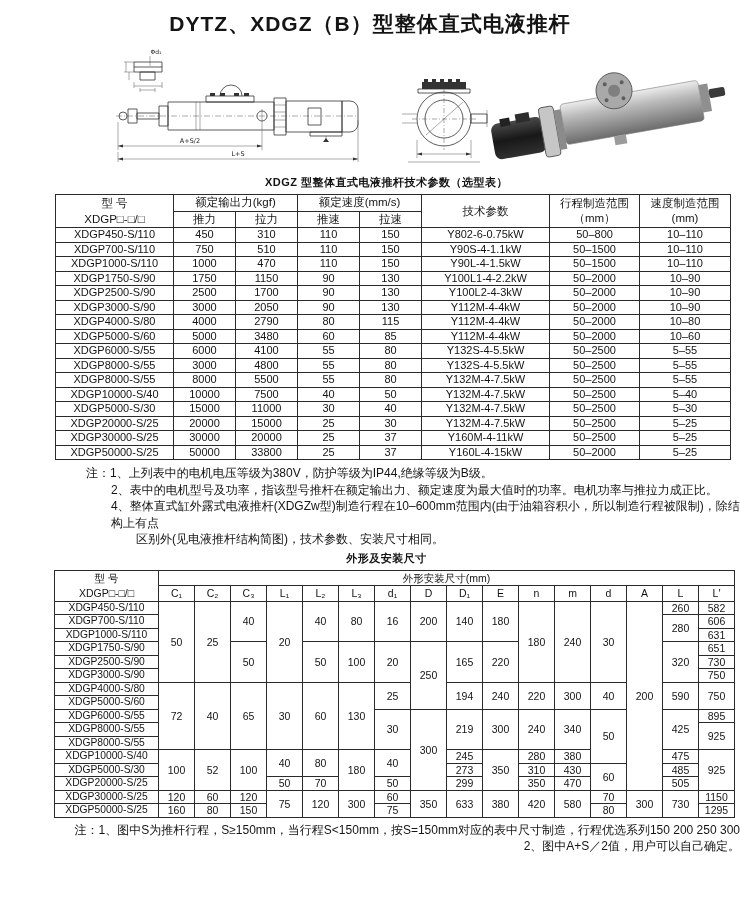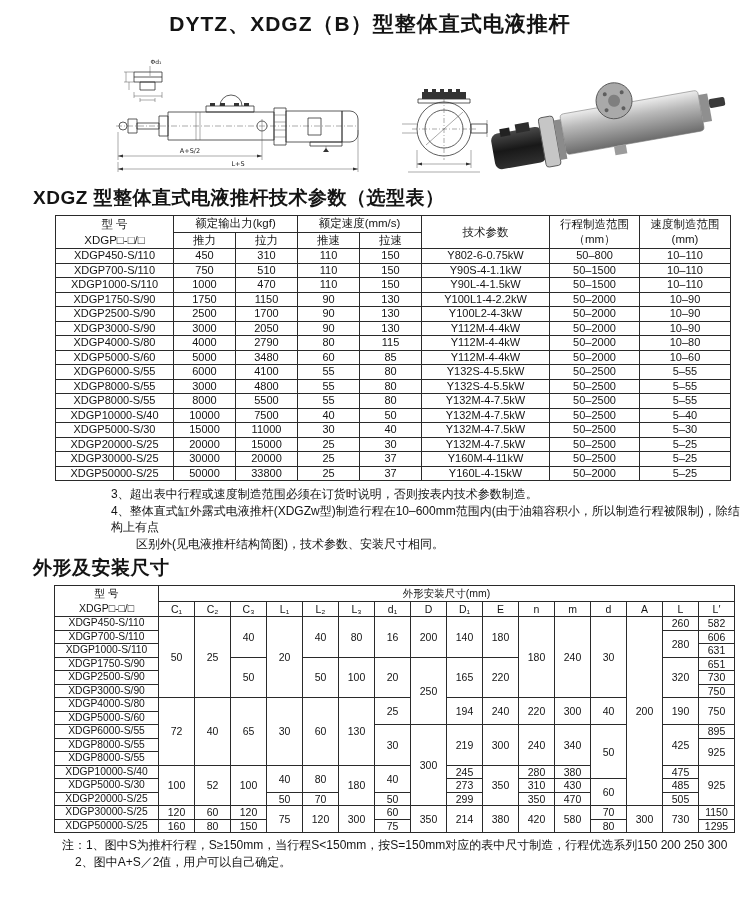--- a/index.html
+++ b/index.html
@@ -1,44 +1,44 @@
 <!DOCTYPE html>
 <html><head>
 <meta charset="utf-8">
 <style>
   * { box-sizing: border-box; }
   html,body { margin:0; padding:0; background:#fff; }
   body { width:740px; font-family:"Liberation Sans","DejaVu Sans",sans-serif; color:#141414; }
   .page { position:relative; width:740px; height:906px; overflow:hidden; background:#fff; }
 
-  .title { text-align:center; font-size:21px; font-weight:bold; margin:10px 0 16px 0; letter-spacing:1px; }
+  .title { text-align:center; font-size:21px; font-weight:bold; margin:10px 0 6px 0; letter-spacing:1px; }
 
   .figures { position:relative; height:128px; width:740px; }
   .figures svg { position:absolute; }
   svg line, svg rect, svg circle, svg path, svg ellipse, svg polyline { vector-effect:non-scaling-stroke; }
 
-  .section-heading { font-size:19px; font-weight:600; margin:3px 0 4px 33px; letter-spacing:0.5px; }
+  .section-heading { font-size:11px; font-weight:600; margin:3px 0 4px 33px; letter-spacing:0.5px;text-align:center; }
 
   table { border-collapse:collapse; table-layout:fixed; background:#fff; }
   th, td { border:1px solid #2a2a2a; text-align:center; vertical-align:middle; font-weight:normal; padding:0 1px; overflow:hidden; white-space:nowrap; }
 
   #table1 { width:675px; margin-left:55px; }
   #table1 th { font-size:11.5px; height:16px; line-height:15px; }
   #table1 td { font-size:11px; height:14.5px; line-height:13px; }
   #table1 .model-h div { line-height:16px; }
 
   #table2 { width:680px; margin-left:54px; }
   #table2 th { font-size:10.5px; height:15px; line-height:14px; }
   #table2 td { font-size:10.5px; height:13.5px; line-height:12px; }
   #table2 .model-h div { line-height:15px; }
   #table2 td.model { font-size:10.3px; }
 
   .notes { font-size:12px; line-height:16.5px; }
   #notes1 { margin:5px 0 2px 86px; }
-  #notes2 { margin:4px 0 0 62px; }
+  #notes2 { margin:4px 0 0 62px;text-align:right; }
   #notes1 .indent-1 { padding-left:25px; }
   #notes1 .indent-2 { padding-left:50px; }
   #notes2 .indent-1 { padding-left:13px; }
   #notes2 .indent-2 { padding-left:26px; }
 
   .dline { stroke:#333; stroke-width:0.8; fill:none; }
   .dthin { stroke:#555; stroke-width:0.5; fill:none; }
   .dfill { fill:#333; }
   svg text { font-family:"DejaVu Sans",sans-serif; fill:#222; }
 </style>
@@ -365,21 +365,22 @@
           <td>25</td>
           <td>37</td>
           <td>Y160L-4-15kW</td>
           <td>50–2000</td>
           <td>5–25</td>
         </tr>
       </tbody>
   </table>
 
   <div class="notes" id="notes1">
-      <div class="note-line indent-1">3、超出表中行程或速度制造范围必须在订货时说明，否则按表内技术参数制造。</div>
+      <div class="note-line indent-0">注：1、上列表中的电机电压等级为380V，防护等级为IP44,绝缘等级为B级。</div>
+      <div class="note-line indent-1">2、表中的电机型号及功率，指该型号推杆在额定输出力、额定速度为最大值时的功率。电机功率与推拉力成正比。</div>
       <div class="note-line indent-1">4、整体直式缸外露式电液推杆(XDGZw型)制造行程在10–600mm范围内(由于油箱容积小，所以制造行程被限制)，除结构上有点</div>
       <div class="note-line indent-2">区别外(见电液推杆结构简图)，技术参数、安装尺寸相同。</div>
     </div>
 
   <div class="section-heading">外形及安装尺寸</div>
 
   <table id="table2">
     <colgroup id="table2-colgroup">
         <col style="width: 104px;">
         <col style="width: 36px;">
@@ -482,21 +483,21 @@
           <td rowspan="5">65</td>
           <td rowspan="5">30</td>
           <td rowspan="5">60</td>
           <td rowspan="5">130</td>
           <td rowspan="2">25</td>
           <td rowspan="2">194</td>
           <td rowspan="2">240</td>
           <td rowspan="2">220</td>
           <td rowspan="2">300</td>
           <td rowspan="2">40</td>
-          <td rowspan="2">190</td>
+          <td rowspan="2">590</td>
           <td rowspan="2">750</td>
         </tr>
         <tr>
           <td class="model">XDGP5000-S/60</td>
         </tr>
         <tr>
           <td class="model">XDGP6000-S/55</td>
           <td rowspan="3">30</td>
           <td rowspan="6">300</td>
           <td rowspan="3">219</td>
@@ -551,21 +552,21 @@
         <tr>
           <td class="model">XDGP30000-S/25</td>
           <td rowspan="1">120</td>
           <td rowspan="1">60</td>
           <td rowspan="1">120</td>
           <td rowspan="2">75</td>
           <td rowspan="2">120</td>
           <td rowspan="2">300</td>
           <td rowspan="1">60</td>
           <td rowspan="2">350</td>
-          <td rowspan="2">214</td>
+          <td rowspan="2">633</td>
           <td rowspan="2">380</td>
           <td rowspan="2">420</td>
           <td rowspan="2">580</td>
           <td rowspan="1">70</td>
           <td rowspan="2">300</td>
           <td rowspan="2">730</td>
           <td rowspan="1">1150</td>
         </tr>
         <tr>
           <td class="model">XDGP50000-S/25</td>

